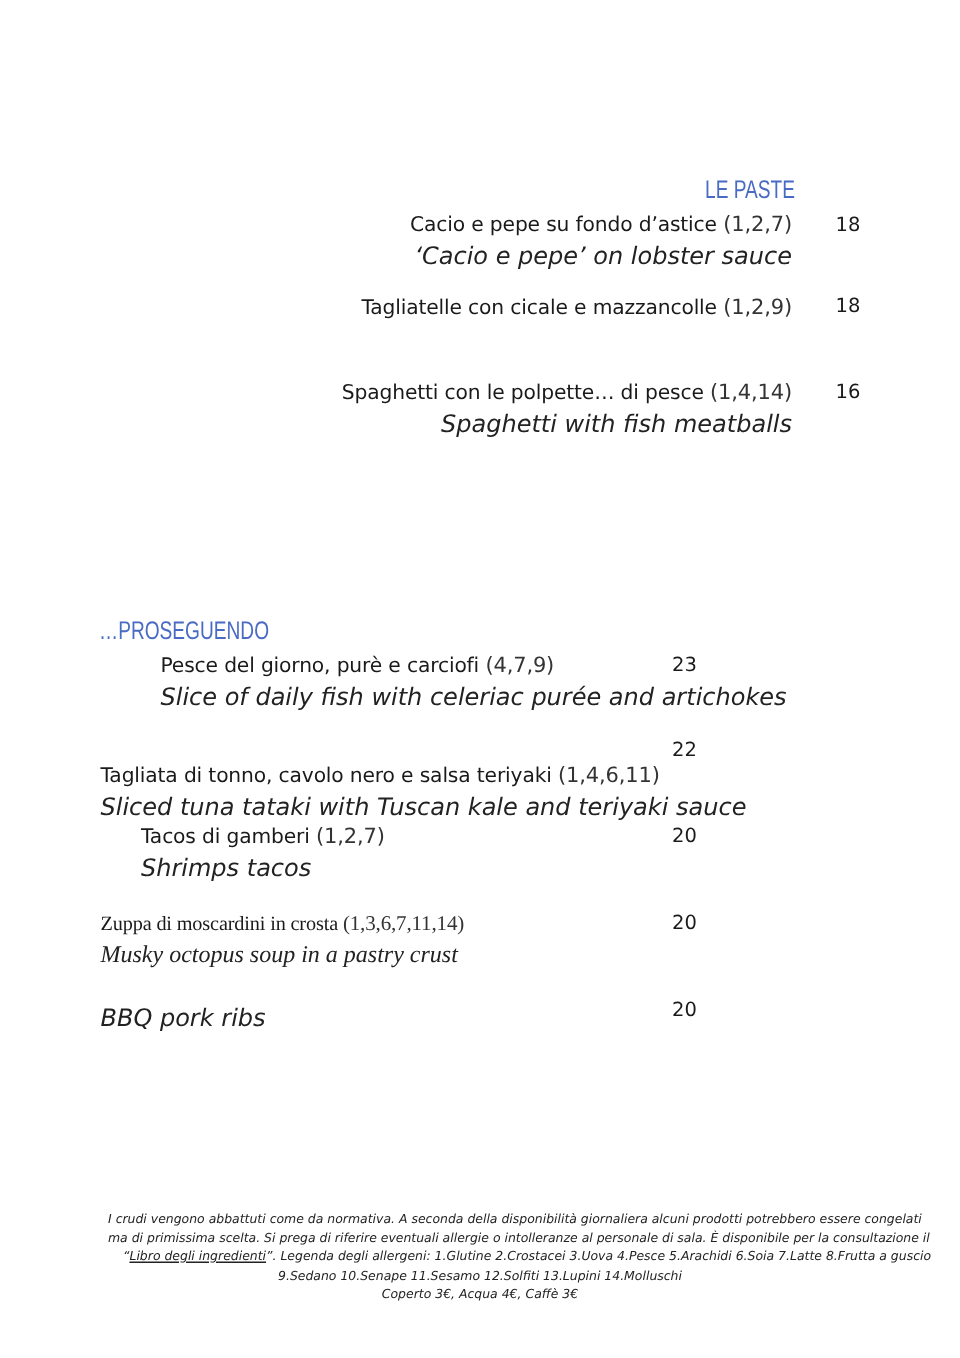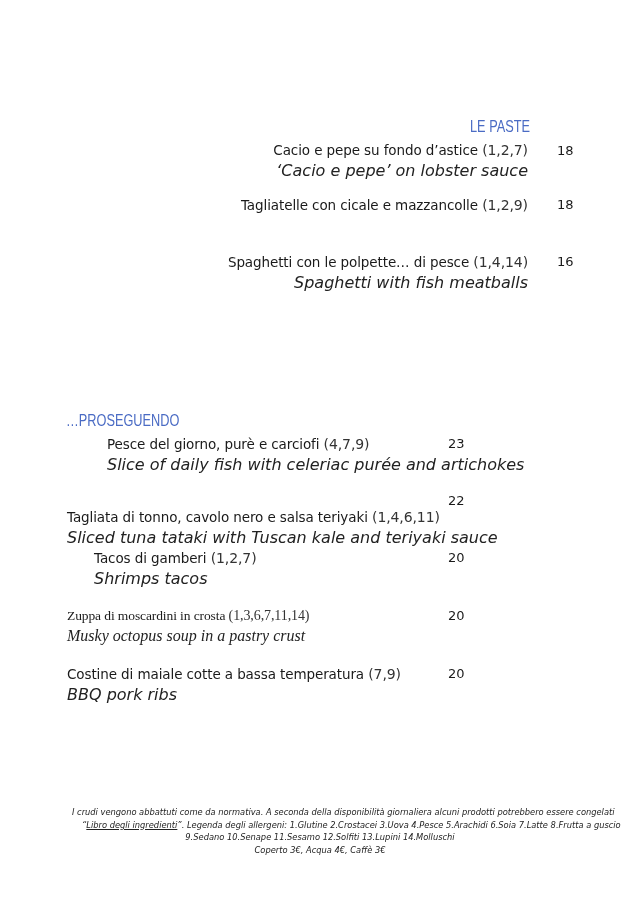--- a/index.html
+++ b/index.html
@@ -73,23 +73,23 @@
 </div>
 <div class="price" style="left:448px; top:550px;">20</div>
 
 <div class="item" style="left:67px; top:608px;font-family:Liberation Serif, serif;">
   <div class="name"><span>Zuppa di moscardini in crosta</span> <span class="allerg">(1,3,6,7,11,14)</span></div>
   <div class="desc">Musky octopus soup in a pastry crust</div>
 </div>
 <div class="price" style="left:448px; top:608px;">20</div>
 
 <div class="item" style="left:67px; top:666px;">
-  <div class="name"><span>Costine di maiale cotte a bassa temperatura</span> <span class="allerg">(7,9)</span></div>
   <div class="desc">BBQ pork ribs</div>
 </div>
 <div class="price" style="left:448px; top:666px;">20</div>
 
 <div class="footer">
   <div class="l1">I crudi vengono abbattuti come da normativa. A seconda della disponibilità giornaliera alcuni prodotti potrebbero essere congelati</div>
+  <div class="l2">ma di primissima scelta. Si prega di riferire eventuali allergie o intolleranze al personale di sala. È disponibile per la consultazione il</div>
   <div class="l3" style="padding-left:10px;"><span>“</span><u>Libro degli ingredienti</u><span>”. Legenda degli allergeni: 1.Glutine 2.Crostacei 3.Uova 4.Pesce 5.Arachidi 6.Soia 7.Latte 8.Frutta a guscio</span></div>
   <div>9.Sedano 10.Senape 11.Sesamo 12.Solfiti 13.Lupini 14.Molluschi</div>
   <div>Coperto 3€, Acqua 4€, Caffè 3€</div>
 </div>
 
 </body></html>

